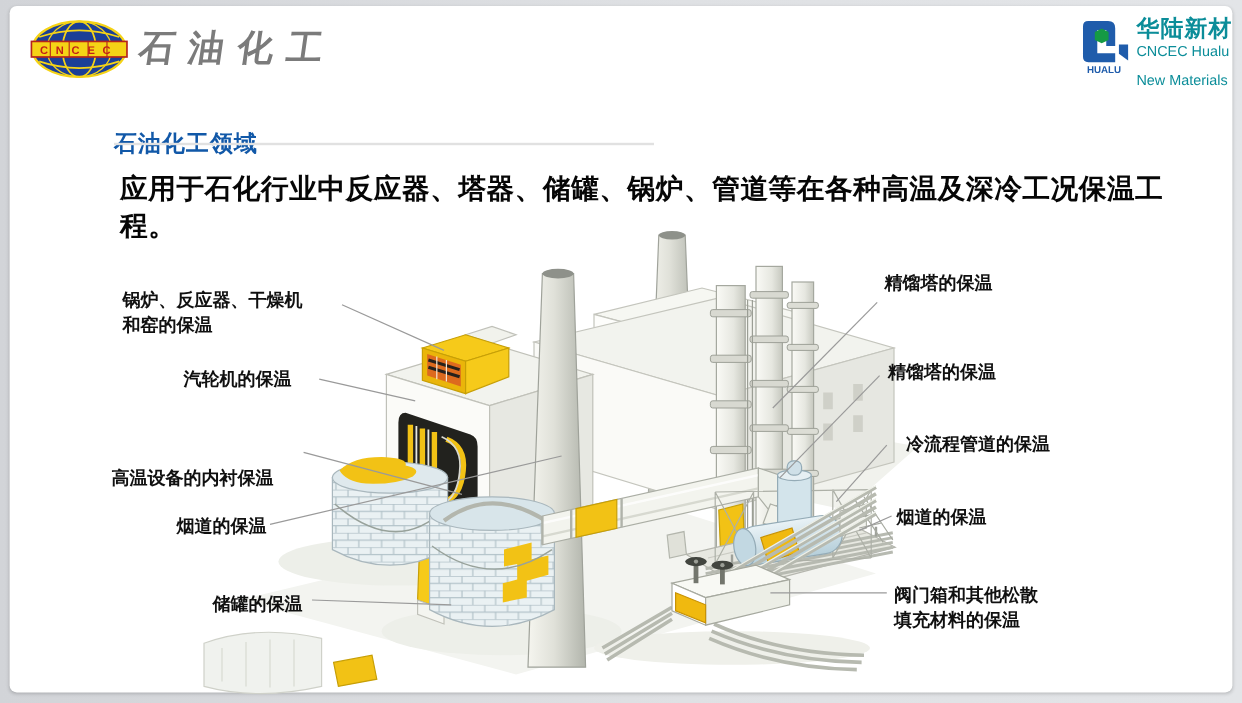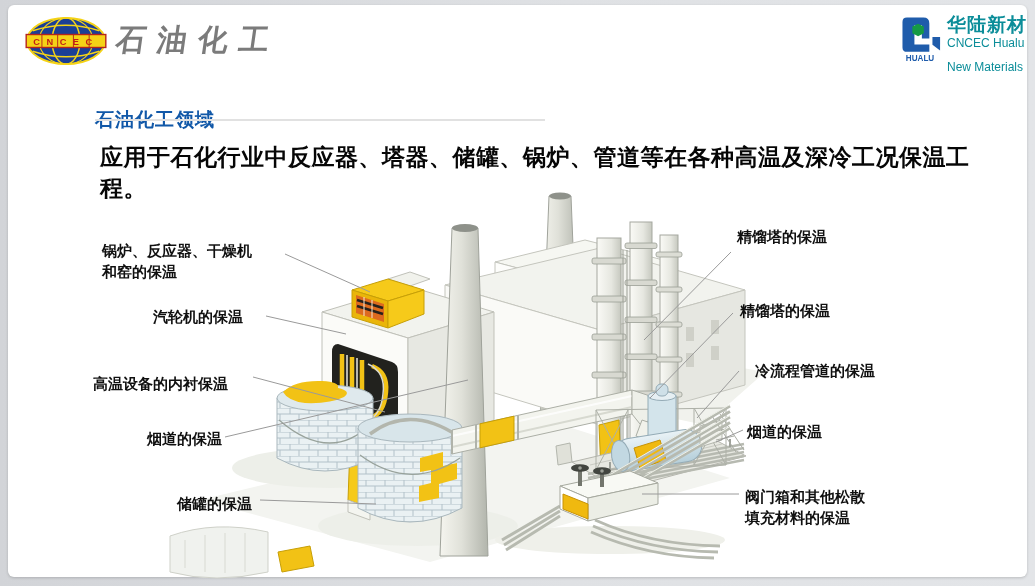--- a/index.html
+++ b/index.html
@@ -15,21 +15,21 @@
   .hualu-text{left:947px;top:15px;color:#0b8d99;line-height:1;white-space:nowrap;}
   .hualu-cn{font-size:19px;font-weight:bold;letter-spacing:1px;}
   .hualu-en1{font-size:12px;font-weight:normal;margin-top:3px;}
   .hualu-en2{font-size:12px;margin-top:12px;}
   
   .sec-title{left:95px;top:88px;font-size:19px;font-weight:bold;color:#1158a8;letter-spacing:1px;margin-top:19px;}
   .sec-rule{left:95px;top:119px;width:450px;height:2px;background:#e1e1e1;}
   .intro{left:100px;top:142px;width:880px;font-size:23px;font-weight:bold;color:#060606;letter-spacing:.5px;}
   
   .eq-label{font-size:15px;line-height:21px;font-weight:bold;color:#101010;white-space:pre-line;}
-  .l1{left:102px;top:240px;} .l2{left:153px;top:306px;} .l3{left:93px;top:373px;}
+  .l1{left:102px;top:240px;} .l2{left:153px;top:306px;} .l3{left:93px;top:388px;}
   .l4{left:147px;top:428px;} .l5{left:177px;top:493px;}
   .r1{left:737px;top:226px;text-align:center;} .r2{left:740px;top:300px;} .r3{left:743px;top:360px;margin-left:12px;}
   .r4{left:747px;top:421px;} .r5{left:745px;top:486px;}
   svg{display:block;}
   .illus{left:0;top:0;}
 </style>
 </head>
 <body>
 
 <div class="stage">

